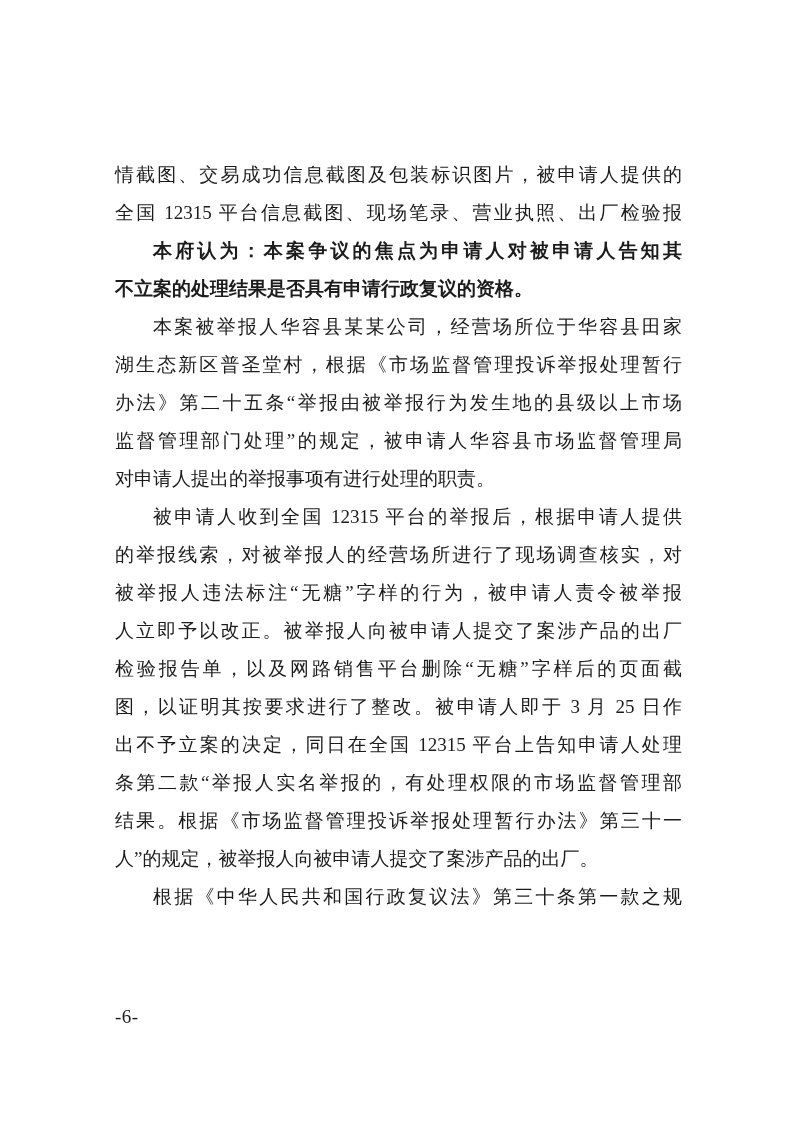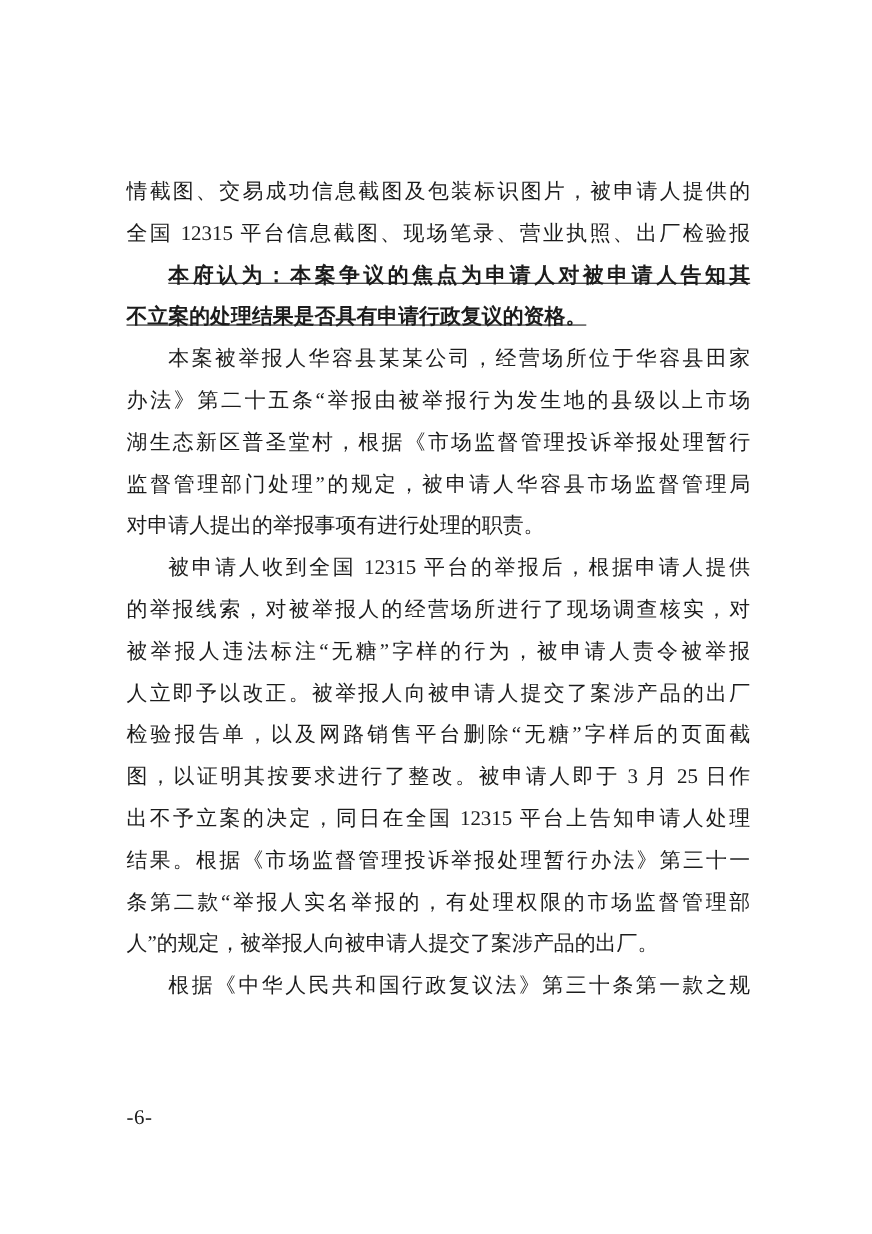--- a/index.html
+++ b/index.html
@@ -40,21 +40,21 @@
   
   .line.stretch {
     white-space: normal;
     text-align: justify;
     text-align-last: justify;
     -moz-text-align-last: justify;
   }
 
   .line.indent { text-indent: 38px; }
 
-  .line.bold { font-weight: 700; text-decoration: underline; }
+  .line.bold { font-weight: 700; }
 
   .page-number {
     position: absolute;
     left: 115px;
     top: 1002px;
     height: 30px;
     line-height: 30px;
     font-size: 19px;
     color: #1c1c1c;
     letter-spacing: 0.5px;
@@ -68,35 +68,35 @@
       <div class="paragraph">
         <div class="line stretch">情截图、交易成功信息截图及包装标识图片，被申请人提供的</div>
         <div class="line stretch">全国 12315 平台信息截图、现场笔录、营业执照、出厂检验报</div>
       </div>
       <div class="paragraph">
         <div class="line bold indent stretch">本府认为：本案争议的焦点为申请人对被申请人告知其</div>
         <div class="line bold">不立案的处理结果是否具有申请行政复议的资格。</div>
       </div>
       <div class="paragraph">
         <div class="line indent stretch">本案被举报人华容县某某公司，经营场所位于华容县田家</div>
+        <div class="line stretch">湖生态新区普圣堂村，根据《市场监督管理投诉举报处理暂行</div>
         <div class="line stretch">办法》第二十五条“举报由被举报行为发生地的县级以上市场</div>
-        <div class="line stretch">湖生态新区普圣堂村，根据《市场监督管理投诉举报处理暂行</div>
         <div class="line stretch">监督管理部门处理”的规定，被申请人华容县市场监督管理局</div>
         <div class="line">对申请人提出的举报事项有进行处理的职责。</div>
       </div>
       <div class="paragraph">
         <div class="line indent stretch">被申请人收到全国 12315 平台的举报后，根据申请人提供</div>
         <div class="line stretch">的举报线索，对被举报人的经营场所进行了现场调查核实，对</div>
         <div class="line stretch">被举报人违法标注“无糖”字样的行为，被申请人责令被举报</div>
         <div class="line stretch">人立即予以改正。被举报人向被申请人提交了案涉产品的出厂</div>
         <div class="line stretch">检验报告单，以及网路销售平台删除“无糖”字样后的页面截</div>
         <div class="line stretch">图，以证明其按要求进行了整改。被申请人即于 3 月 25 日作</div>
         <div class="line stretch">出不予立案的决定，同日在全国 12315 平台上告知申请人处理</div>
+        <div class="line stretch">条第二款“举报人实名举报的，有处理权限的市场监督管理部</div>
         <div class="line stretch">结果。根据《市场监督管理投诉举报处理暂行办法》第三十一</div>
-        <div class="line stretch">条第二款“举报人实名举报的，有处理权限的市场监督管理部</div>
         <div class="line">人”的规定，被举报人向被申请人提交了案涉产品的出厂。</div>
       </div>
       <div class="paragraph">
         <div class="line indent stretch">根据《中华人民共和国行政复议法》第三十条第一款之规</div>
       </div>
     </div>
   <div class="page-number">-6-</div>
 </div>
 
 </body></html>

